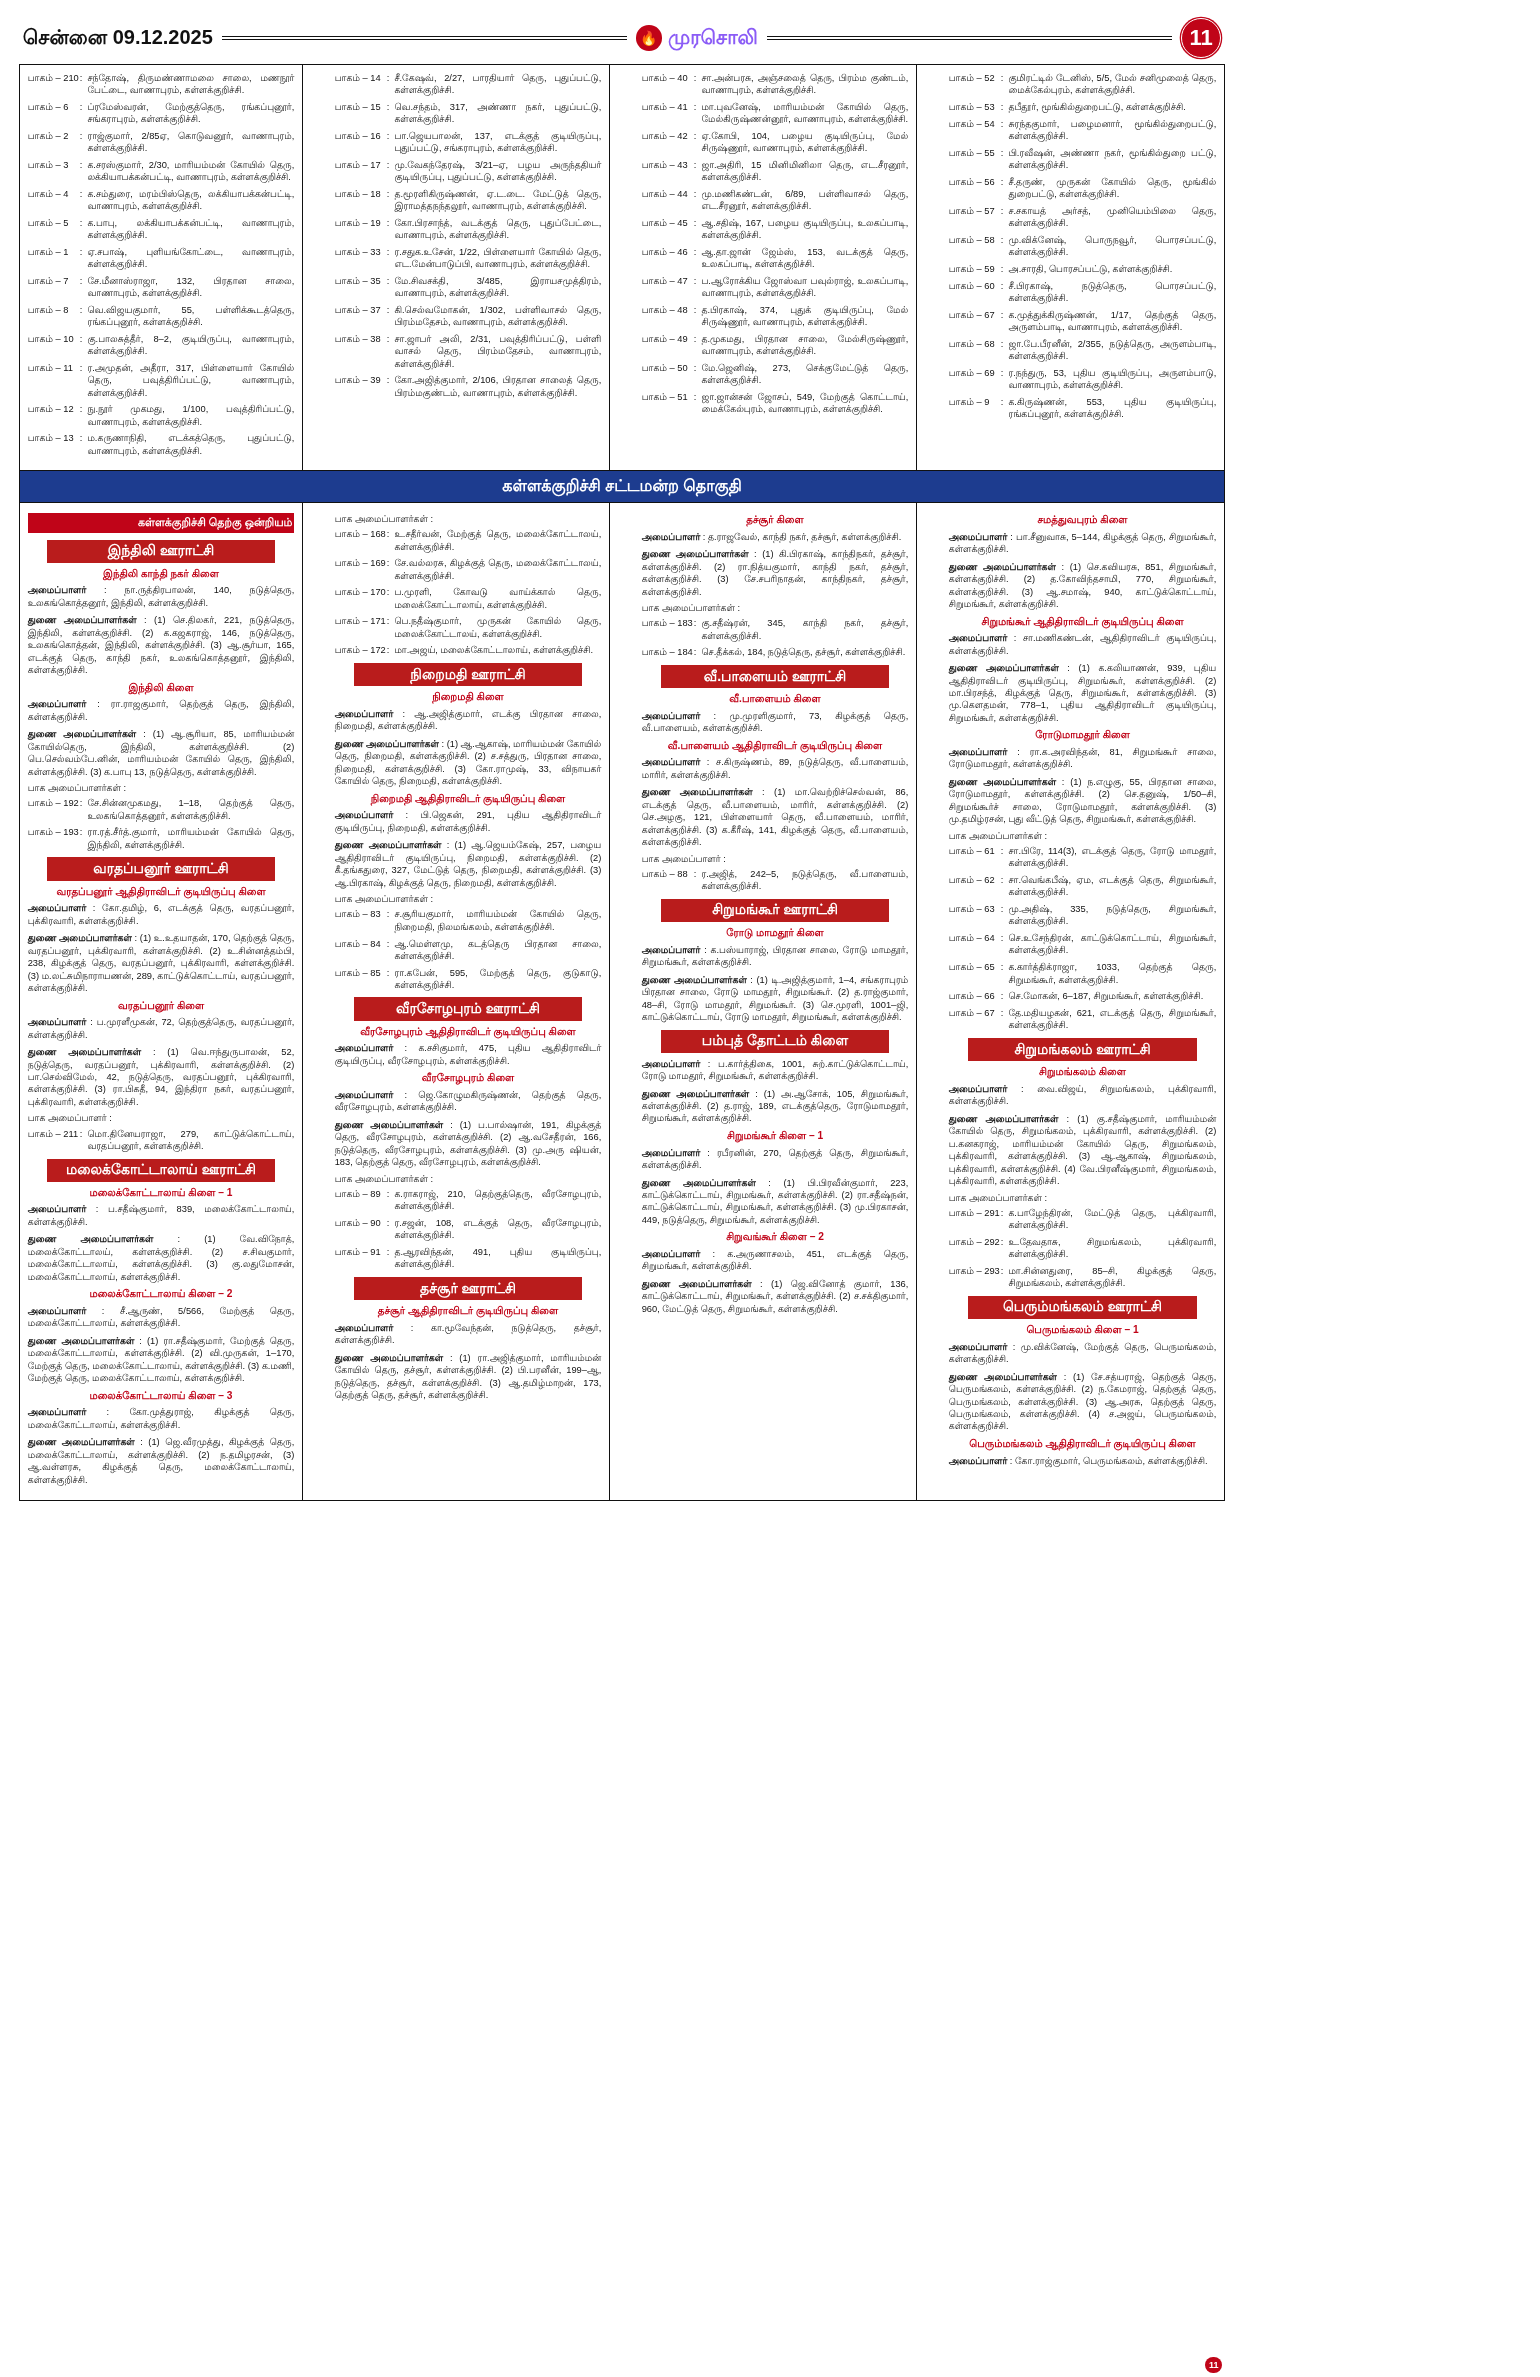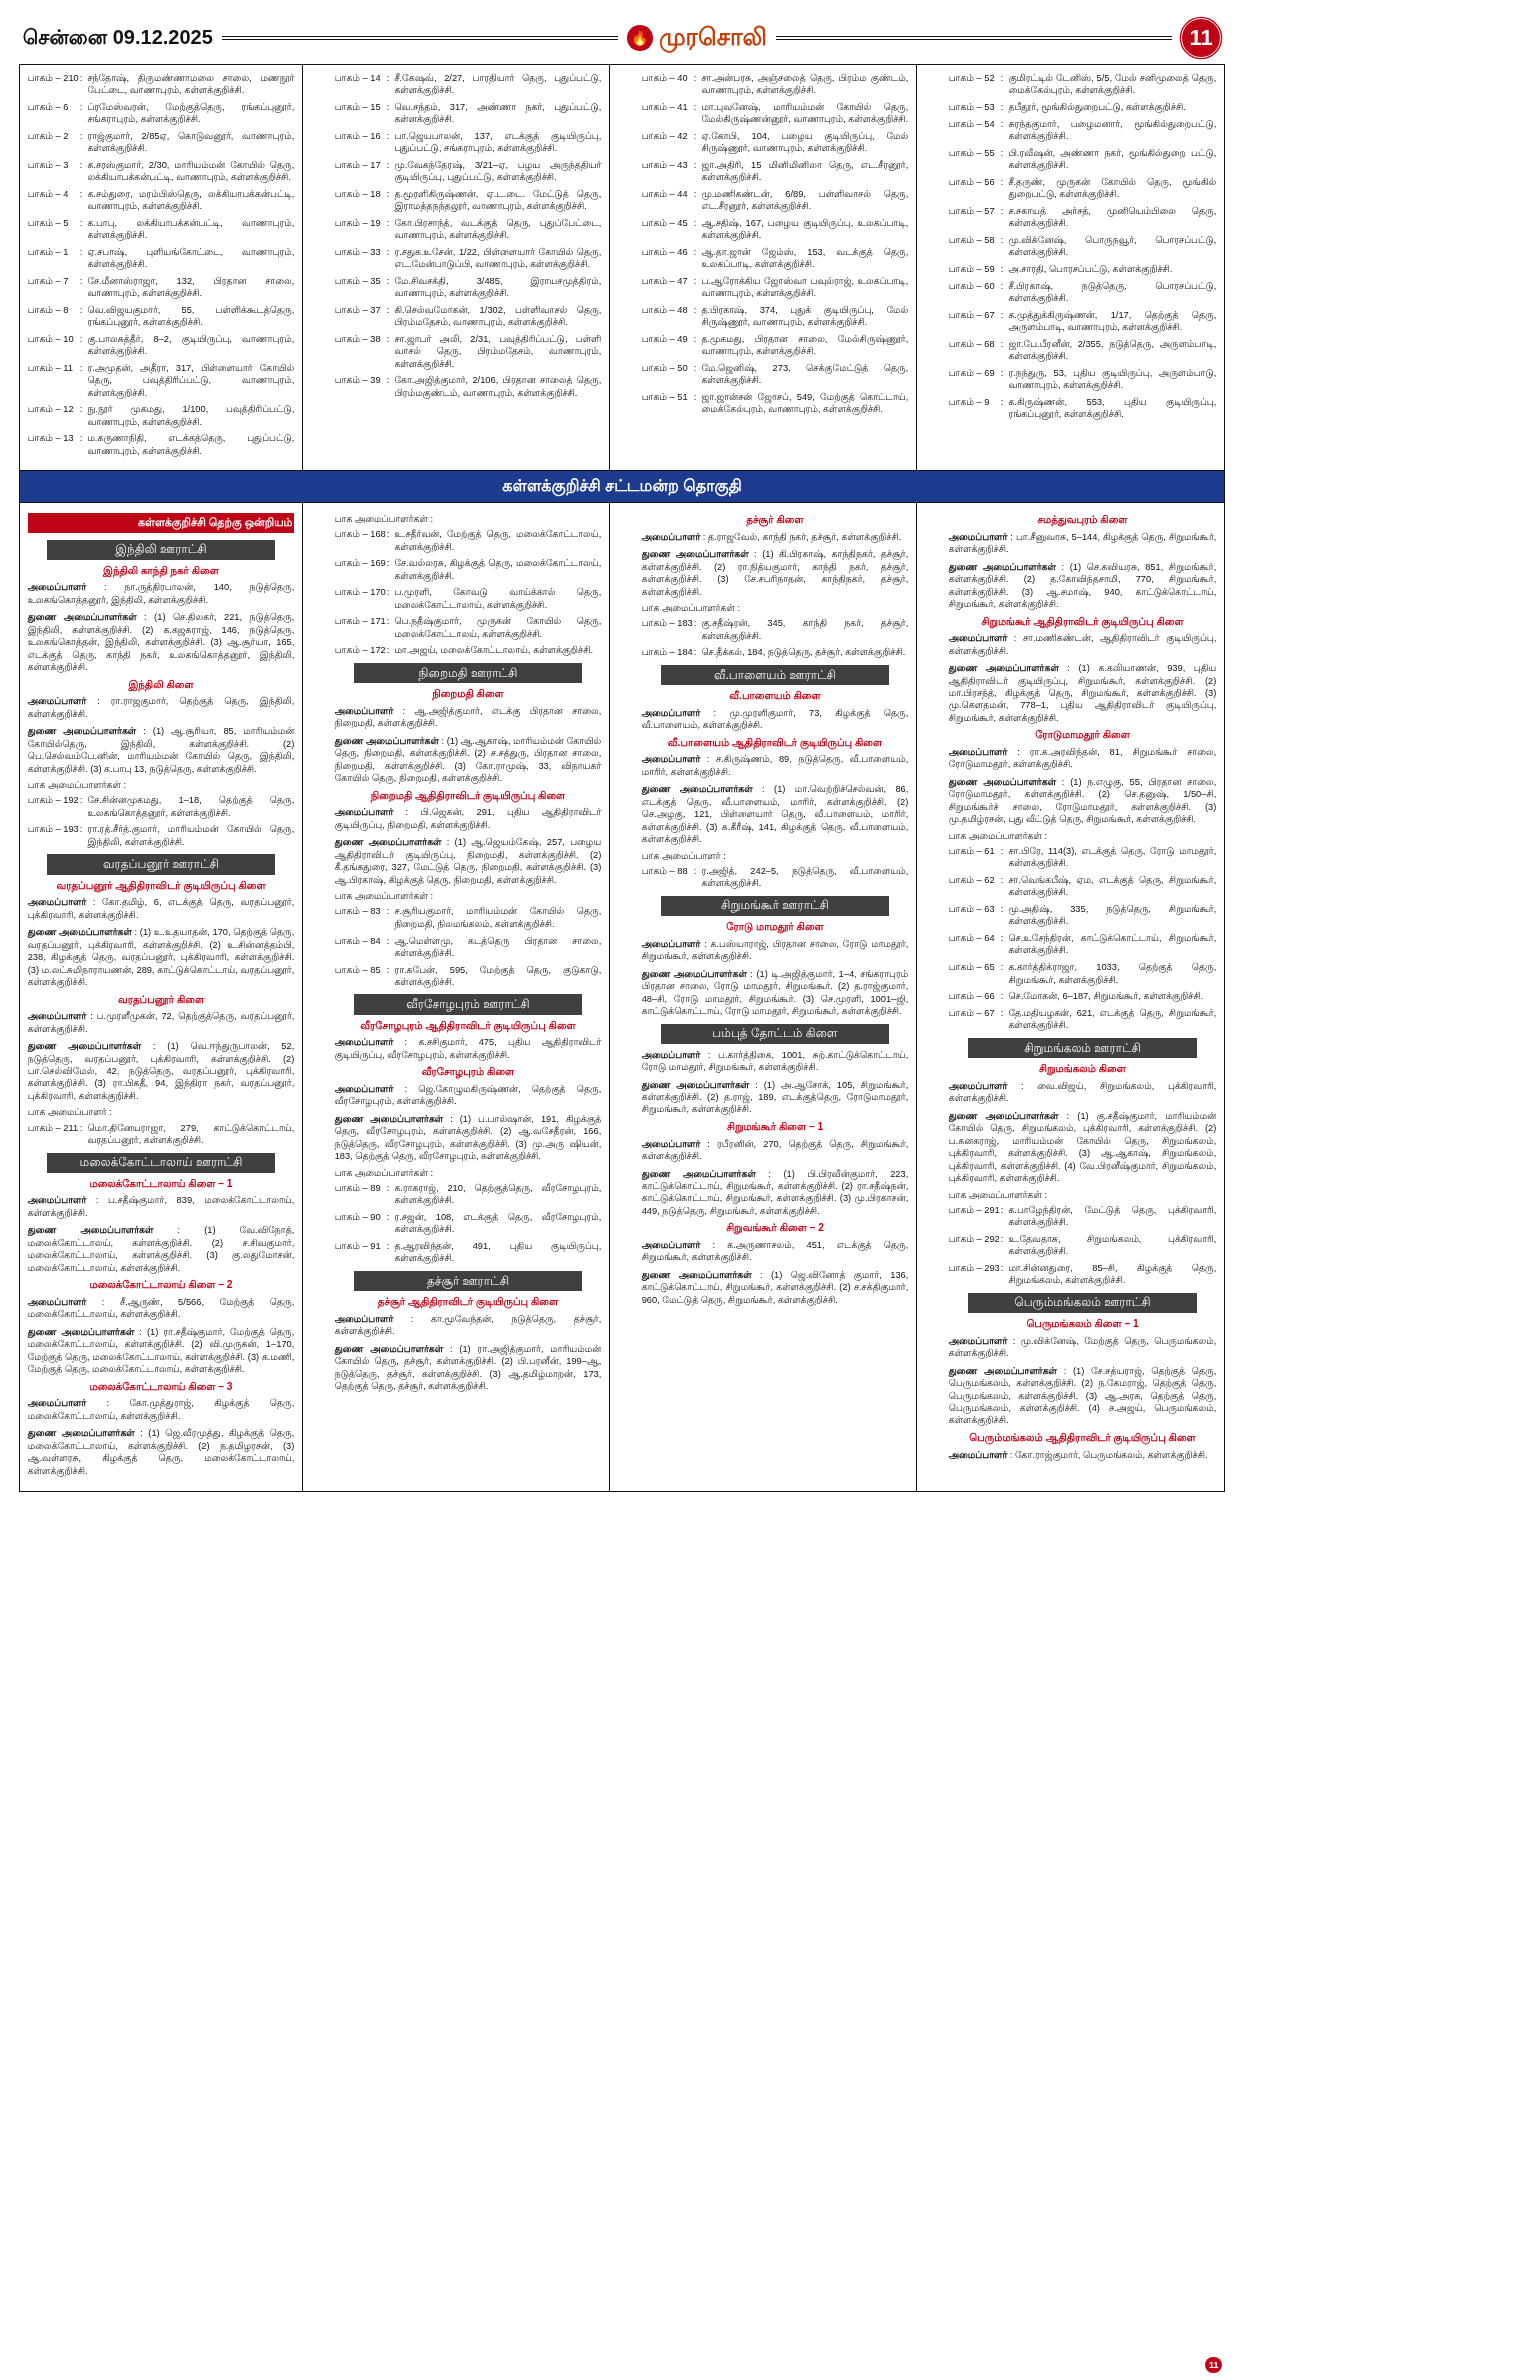--- a/index.html
+++ b/index.html
@@ -45,21 +45,21 @@
     gap: 6.4px;
     white-space: nowrap;
   }
   .brand-mark {
     width: 25.5px; height: 25.5px; border-radius: 50%;
     background: #c00418;
     display: flex; align-items: center; justify-content: center;
     color: #fff; font-size: 14px; line-height: 1;
   }
   .brand-name {
-    font-size: 24px; font-weight: bold; color: #c2410c;
+    font-size: 20px; font-weight: bold; color: #8b5cf6;
   }
   .page-badge {
     width: 40px; height: 40px; border-radius: 50%;
     background: #c00418; color: #fff;
     display: flex; align-items: center; justify-content: center;
     font-size: 22px; font-weight: bold;
     border: 1.9px solid #fff;
     box-shadow: 0 0 0 1.3px #c00418;
   }
 
@@ -112,25 +112,25 @@
   .hdr-red {
     background: #c00418;
     color: #fff;
     text-align: right;
     font-weight: bold;
     font-size: 11px;
     padding: 3.2px 1.9px;
     margin: 3.8px 0 5.1px 0;
   }
   .hdr-pink {
-    background: #404040;
+    background: #b91c1c;
     color: #fff;
     text-align: center;
-    font-weight: normal;
-    font-size: 12px;
+    font-weight: bold;
+    font-size: 14px;
     padding: 2.6px 1.9px;
     margin: 6.4px 19px 4.5px 19px;
   }
   .hdr-mag {
     color: #c00418;
     text-align: center;
     font-weight: bold;
     font-size: 10.2px;
     margin: 5.1px 0 3.8px 0;
     line-height: 1.25;

